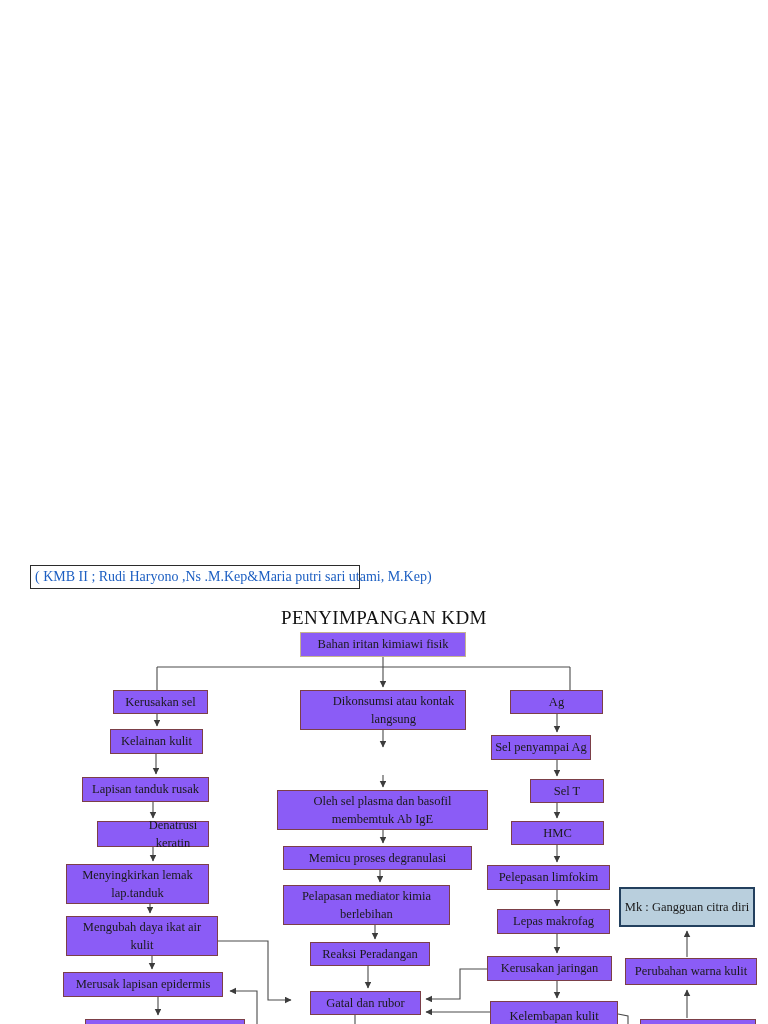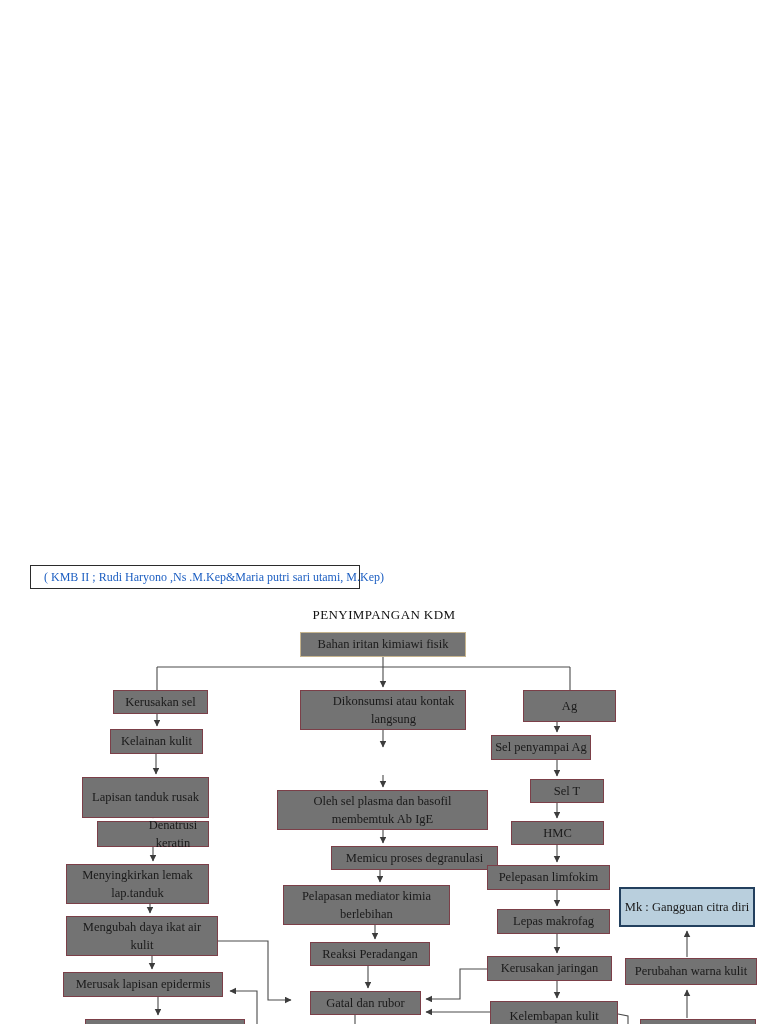--- a/index.html
+++ b/index.html
@@ -3,36 +3,36 @@
 <meta charset="utf-8">
 <style>
   html,body{margin:0;padding:0;background:#ffffff;}
   .page{
     position:relative;width:768px;height:1024px;background:#ffffff;
     overflow:hidden;font-family:"Liberation Serif","DejaVu Serif",serif;color:#1a1a1a;
   }
   .connectors{position:absolute;left:0;top:0;width:768px;height:1024px;pointer-events:none;}
   .node{
     position:absolute;display:flex;align-items:center;justify-content:center;
-    text-align:center;background:#737373;border:1.5px solid var(--maroon,#7b3f48);
+    text-align:center;background:#8b5cf6;border:1.5px solid var(--maroon,#7b3f48);
     font-size:12.5px;line-height:1.45;padding:1px 3px;box-sizing:border-box;
   }
   .node.root{border-color:var(--root-border,#c6b48e);}
   .node.mk{
     background:var(--mk-fill,#b9cfdd);border:2px solid var(--mk-border,#23405e);
   }
   .author{
     position:absolute;left:30px;top:565px;width:330px;height:24px;
     border:1.5px solid #2b2b2b;display:flex;align-items:center;
-    padding-left:13px;box-sizing:border-box;
-    color:var(--author-text,#1d5fc2);font-size:12px;white-space:nowrap;
+    padding-left:4px;box-sizing:border-box;
+    color:var(--author-text,#1d5fc2);font-size:14px;white-space:nowrap;
   }
   .title{
     position:absolute;left:268px;top:607px;width:232px;text-align:center;
-    font-size:13px;letter-spacing:0.4px;color:#111;
+    font-size:19px;letter-spacing:0.4px;color:#111;
   }
 </style>
 </head>
 <body>
 
 <div class="page">
 
   <svg class="connectors" viewBox="0 0 768 1024" xmlns="http://www.w3.org/2000/svg">
     <defs>
       <marker id="ah" markerWidth="7" markerHeight="7" refX="5.5" refY="3" orient="auto">
@@ -85,35 +85,35 @@
   <div class="author">
     <span>( KMB II ; Rudi Haryono ,Ns .M.Kep&amp;Maria putri sari utami, M.Kep)</span>
   </div>
 
   <div class="title">PENYIMPANGAN KDM</div>
 
   <div class="node root" style="left:300px;top:632px;width:166px;height:25px;">Bahan iritan kimiawi fisik</div>
 
   <div class="node" style="left:113px;top:690px;width:95px;height:24px;">Kerusakan sel</div>
   <div class="node" style="left:110px;top:729px;width:93px;height:25px;">Kelainan kulit</div>
-  <div class="node" style="left:82px;top:777px;width:127px;height:41px;">Lapisan tanduk rusak</div>
+  <div class="node" style="left:82px;top:777px;width:127px;height:25px;">Lapisan tanduk rusak</div>
   <div class="node" style="left:97px;top:821px;width:112px;height:26px;padding-left:43px;">Denatrusi keratin</div>
   <div class="node" style="left:66px;top:864px;width:143px;height:40px;">Menyingkirkan lemak lap.tanduk</div>
   <div class="node" style="left:66px;top:916px;width:152px;height:40px;">Mengubah daya ikat air kulit</div>
   <div class="node" style="left:63px;top:972px;width:160px;height:25px;">Merusak lapisan epidermis</div>
   <div class="node" style="left:85px;top:1019px;width:160px;height:30px;"></div>
 
   <div class="node" style="left:300px;top:690px;width:166px;height:40px;padding-left:24px;">Dikonsumsi atau kontak langsung</div>
   <div class="node" style="left:277px;top:790px;width:211px;height:40px;">Oleh sel plasma dan basofil membemtuk Ab IgE</div>
-  <div class="node" style="left:283px;top:846px;width:167px;height:24px;margin-left:48px;">Memicu proses degranulasi</div>
+  <div class="node" style="left:283px;top:846px;width:189px;height:24px;">Memicu proses degranulasi</div>
   <div class="node" style="left:283px;top:885px;width:167px;height:40px;">Pelapasan mediator kimia berlebihan</div>
   <div class="node" style="left:310px;top:942px;width:120px;height:24px;">Reaksi Peradangan</div>
   <div class="node" style="left:310px;top:991px;width:111px;height:24px;">Gatal dan rubor</div>
 
-  <div class="node" style="left:523px;top:690px;width:93px;height:32px;">Ag</div>
+  <div class="node" style="left:510px;top:690px;width:93px;height:24px;">Ag</div>
   <div class="node" style="left:491px;top:735px;width:100px;height:25px;">Sel penyampai Ag</div>
   <div class="node" style="left:530px;top:779px;width:74px;height:24px;">Sel T</div>
   <div class="node" style="left:511px;top:821px;width:93px;height:24px;">HMC</div>
   <div class="node" style="left:487px;top:865px;width:123px;height:25px;">Pelepasan limfokim</div>
   <div class="node" style="left:497px;top:909px;width:113px;height:25px;">Lepas makrofag</div>
   <div class="node" style="left:487px;top:956px;width:125px;height:25px;">Kerusakan jaringan</div>
   <div class="node" style="left:490px;top:1001px;width:128px;height:30px;">Kelembapan kulit</div>
 
   <div class="node mk" style="left:619px;top:887px;width:136px;height:40px;text-align:right;">Mk : Gangguan citra diri</div>
   <div class="node" style="left:625px;top:958px;width:132px;height:27px;">Perubahan warna kulit</div>

